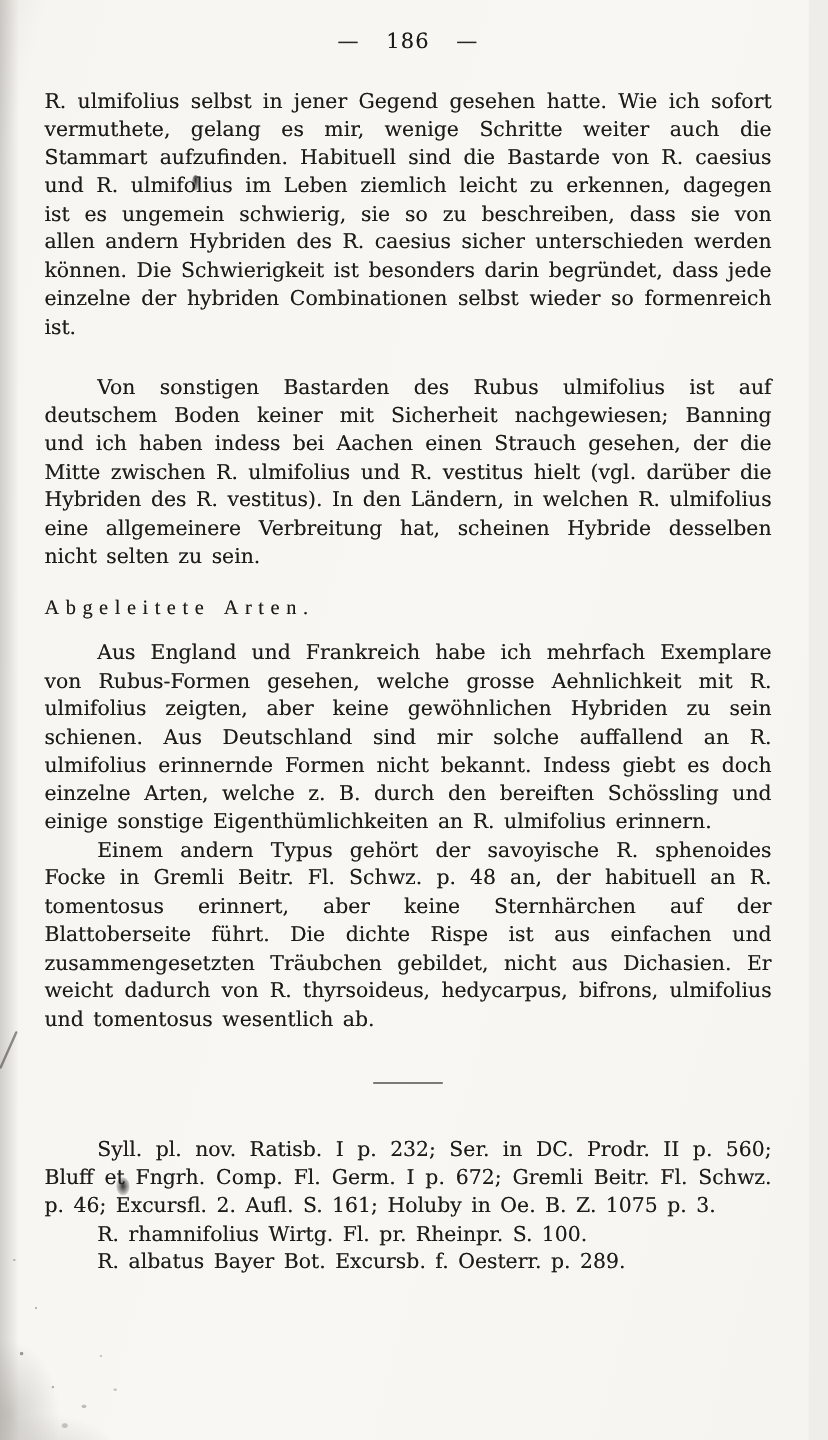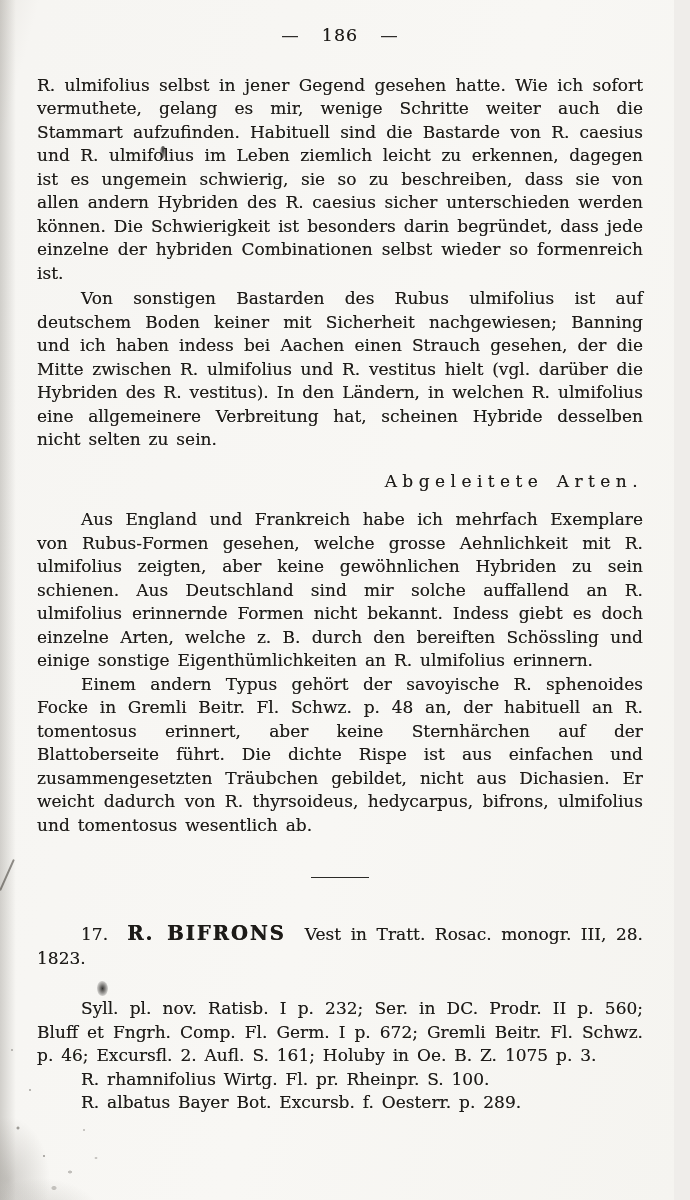--- a/index.html
+++ b/index.html
@@ -63,27 +63,28 @@
   }
   .page-head {
     text-align: center;
     font-size: 17.5px;
     margin: 0 0 26px 0;
     letter-spacing: 1px;
   }
   .page-head .dash { margin: 0 22px; color: #2a2826; }
   p { margin: 0; text-align: justify; }
   .indent { text-indent: 44px; }
-  .gap-top { margin-top: 2px; }
+  .gap-top { margin-top: 27px; }
   .section-heading {
-    text-align: right;
+    text-align: left;
     text-indent: 0;
     letter-spacing: 0.32em;
     word-spacing: 0.15em;
     margin: 18px 0 15px 0;
+    font-family: Liberation Serif, serif;
   }
   .divider {
     width: 58px; height: 0;
     border-top: 1.6px solid #2b2a27;
     margin: 40px auto 44px auto;
   }
   .species-head { text-indent: 44px; }
   .species-name {
     font-weight: bold;
     font-size: 19.5px;
@@ -114,21 +115,20 @@
     <p class="indent gap-top">Von sonstigen Bastarden des Rubus ulmifolius ist auf deutschem Boden keiner mit Sicherheit nachgewiesen; Banning und ich haben indess bei Aachen einen Strauch gesehen, der die Mitte zwischen R. ulmifolius und R. vestitus hielt (vgl. darüber die Hybriden des R. vestitus).  In den Ländern, in welchen R. ulmifolius eine allgemeinere Verbreitung hat, scheinen Hybride desselben nicht selten zu sein.</p>
 
     <p class="section-heading">Abgeleitete Arten.</p>
 
     <p class="indent">Aus England und Frankreich habe ich mehrfach Exemplare von Rubus-Formen gesehen, welche grosse Aehnlichkeit mit R. ulmifolius zeigten, aber keine gewöhnlichen Hybriden zu sein schienen. Aus Deutschland sind mir solche auffallend an R. ulmifolius erinnernde Formen nicht bekannt.  Indess giebt es doch einzelne Arten, welche z. B. durch den bereiften Schössling und einige sonstige Eigenthümlichkeiten an R. ulmifolius erinnern.</p>
 
     <p class="indent">Einem andern Typus gehört der savoyische R. sphenoides Focke in Gremli Beitr. Fl. Schwz. p. 48 an, der habituell an R. tomentosus erinnert, aber keine Sternhärchen auf der Blattoberseite führt. Die dichte Rispe ist aus einfachen und zusammengesetzten Träubchen gebildet, nicht aus Dichasien.  Er weicht dadurch von R. thyrsoideus, hedycarpus, bifrons, ulmifolius und tomentosus wesentlich ab.</p>
 
     <div class="divider"></div>
 
-    <p class="species-head"><span>17.</span>&nbsp;&nbsp;<span class="species-name">R. BIFRONS</span>&nbsp;&nbsp;<span>Vest in Tratt. Rosac. monogr. III, 28. 1823.</span></p>
 
     <div class="synonyms">
       <p class="indent">Syll. pl. nov. Ratisb. I p. 232;  Ser. in DC. Prodr. II p. 560; Bluff et Fngrh. Comp. Fl. Germ. I p. 672; Gremli Beitr. Fl. Schwz. p. 46; Excursfl. 2. Aufl. S. 161;  Holuby in Oe. B. Z. 1075 p. 3.</p>
       <p class="indent">R. rhamnifolius Wirtg. Fl. pr. Rheinpr. S. 100.</p>
       <p class="indent">R. albatus Bayer Bot. Excursb. f. Oesterr. p. 289.</p>
     </div>
 
   </div>
 </div>
 

